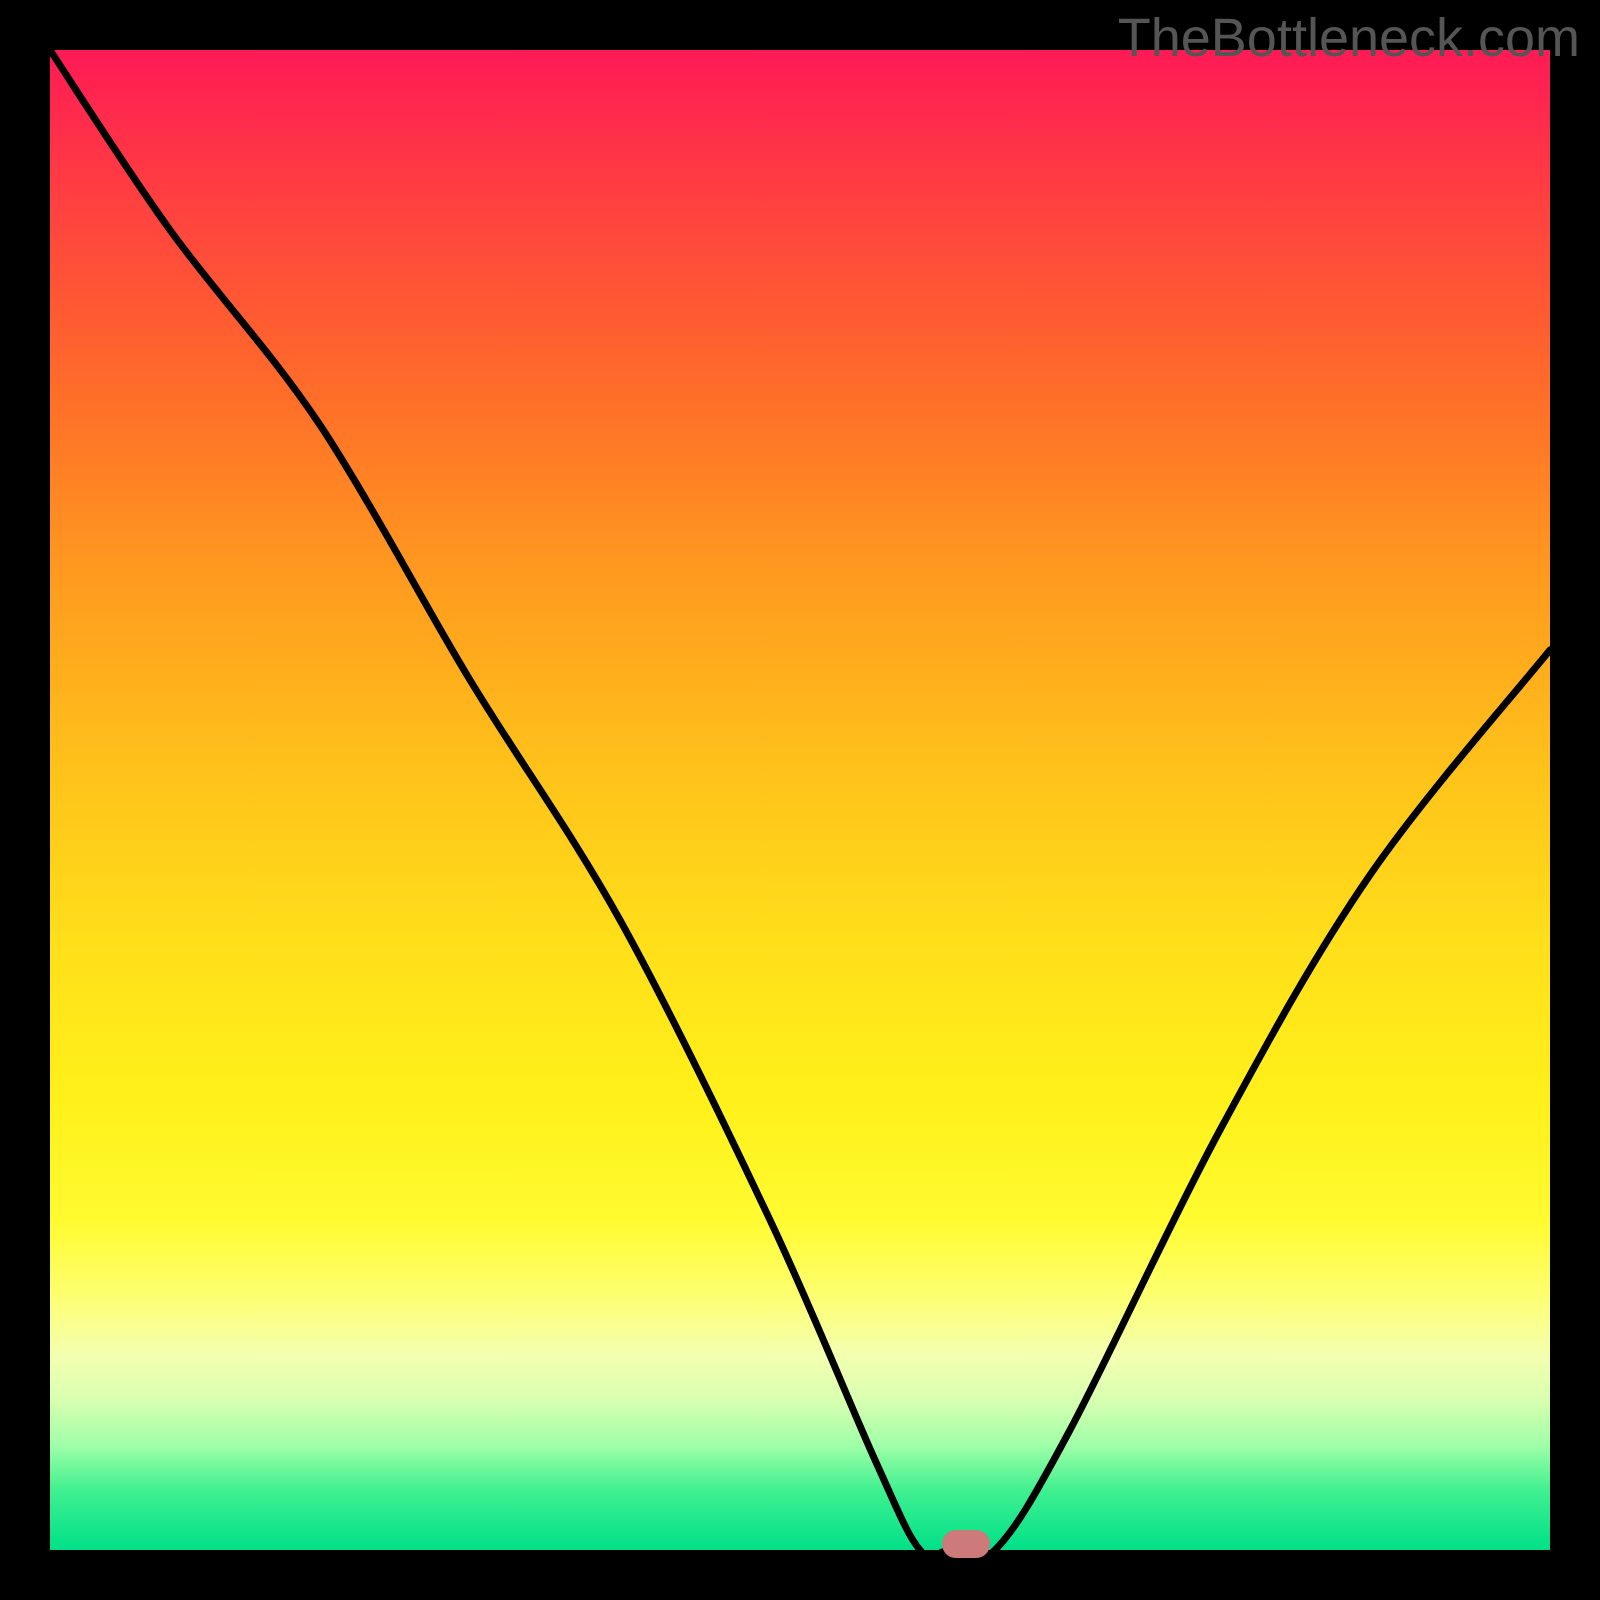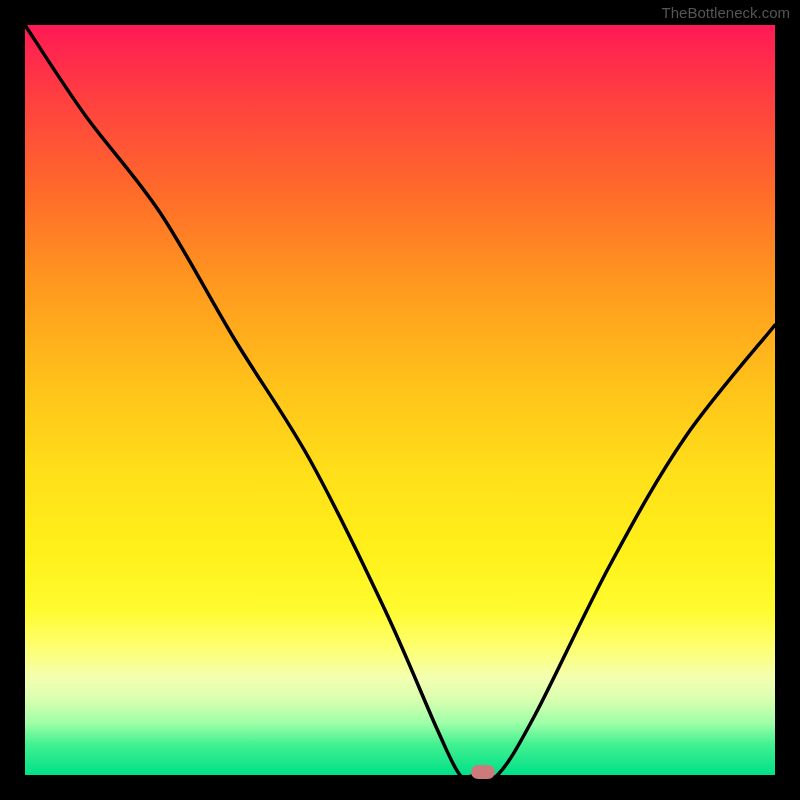--- a/index.html
+++ b/index.html
@@ -15,21 +15,21 @@
     width: 800px;
     height: 800px;
     background: #000;
     position: relative;
   }
   .watermark {
     position: absolute;
     top: 4px;
     right: 10px;
     color: #555;
-    font-size: 15px;
+    font-size: 27px;
     font-weight: 500;
     z-index: 10;
   }
   .plot {
     position: absolute;
     left: 25px;
     top: 25px;
     width: 750px;
     height: 750px;
     background: linear-gradient(to bottom,

